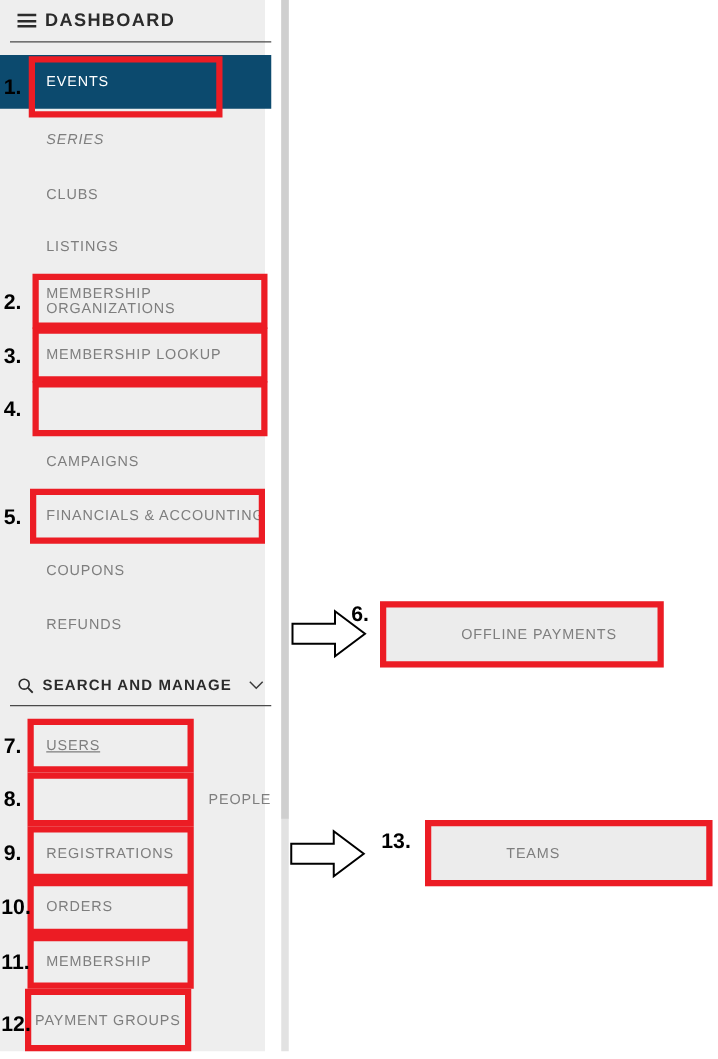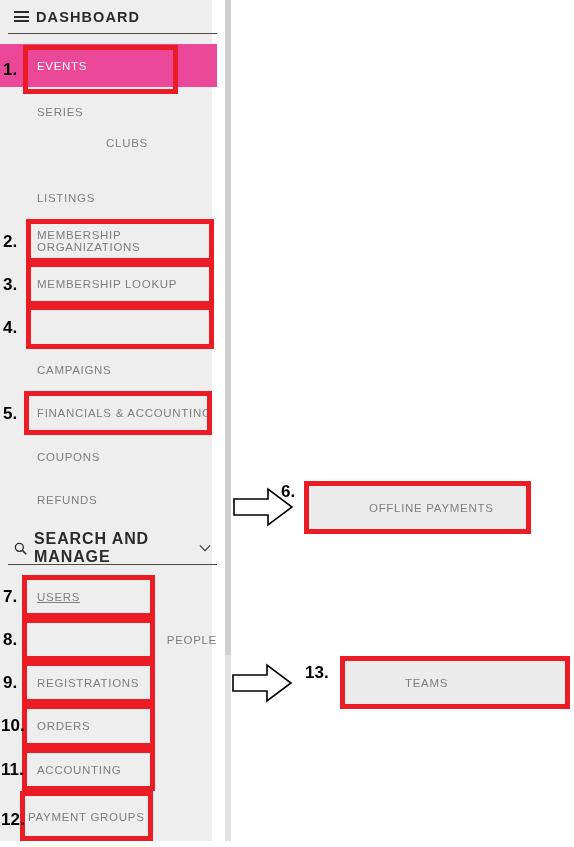--- a/index.html
+++ b/index.html
@@ -82,42 +82,42 @@
     width: 217px;
     height: 43px;
     display: flex;
     align-items: center;
     padding-left: 37px;
     font-size: 11.5px;
     letter-spacing: 0.7px;
     color: #7e7e7e;
   }
   .nav-item.active {
-    background: #ec4899;
+    background: #0c4a6e;
     color: #ffffff;
   }
 
   
   .search-row {
     position: absolute;
     left: 0; top: 532px;
     width: 225px;
     height: 32px;
     display: flex;
     align-items: center;
     padding-left: 14px;
     color: #2b2b2b;
   }
   .search-icon {
     width: 13px; height: 13px;
     margin-right: 7px;
     flex: none;
   }
   .search-label {
-    font-size: 16px;
+    font-size: 12px;
     font-weight: bold;
     letter-spacing: 0.9px;
   }
   .chev {
     margin-left: auto;
     margin-right: 14px;
     width: 12px; height: 8px;
     flex: none;
   }
 
@@ -171,24 +171,24 @@
           <i></i>
           <i></i>
       </span>
       <span class="dash-title">DASHBOARD</span>
     </div>
     <div class="rule top"></div>
 
     <div class="nav-item active" style="top:44px;">
       <span>EVENTS</span>
     </div>
-    <div class="nav-item" style="top:90px;">
+    <div class="nav-item" style="top:90px;font-style:italic;">
       <span>SERIES</span>
     </div>
-    <div class="nav-item" style="top:121px;justify-content:center;">
+    <div class="nav-item" style="top:134px;">
       <span>CLUBS</span>
     </div>
     <div class="nav-item" style="top:176px;">
       <span>LISTINGS</span>
     </div>
     <div class="nav-item" style="top:219px;">
       <span>MEMBERSHIP ORGANIZATIONS</span>
     </div>
     <div class="nav-item" style="top:262px;">
       <span>MEMBERSHIP LOOKUP</span>
@@ -224,21 +224,21 @@
     <div class="nav-item" style="top:618px;justify-content:flex-end;">
       <span>PEOPLE</span>
     </div>
     <div class="nav-item" style="top:661px;">
       <span>REGISTRATIONS</span>
     </div>
     <div class="nav-item" style="top:704px;">
       <span>ORDERS</span>
     </div>
     <div class="nav-item" style="top:748px;">
-      <span>ACCOUNTING</span>
+      <span>MEMBERSHIP</span>
     </div>
     <div class="nav-item" style="top:795px;padding-left:28px;">
       <span>PAYMENT GROUPS</span>
     </div>
   </div>
 
   <div class="redbox" style="left:23px;  top:45px;  width:155px; height:49px;"></div>
   <div class="redbox" style="left:26px;  top:219px; width:188px; height:44px;"></div>
   <div class="redbox" style="left:26px;  top:262px; width:188px; height:44px;"></div>
   <div class="redbox" style="left:26px;  top:305px; width:188px; height:44px;"></div>

